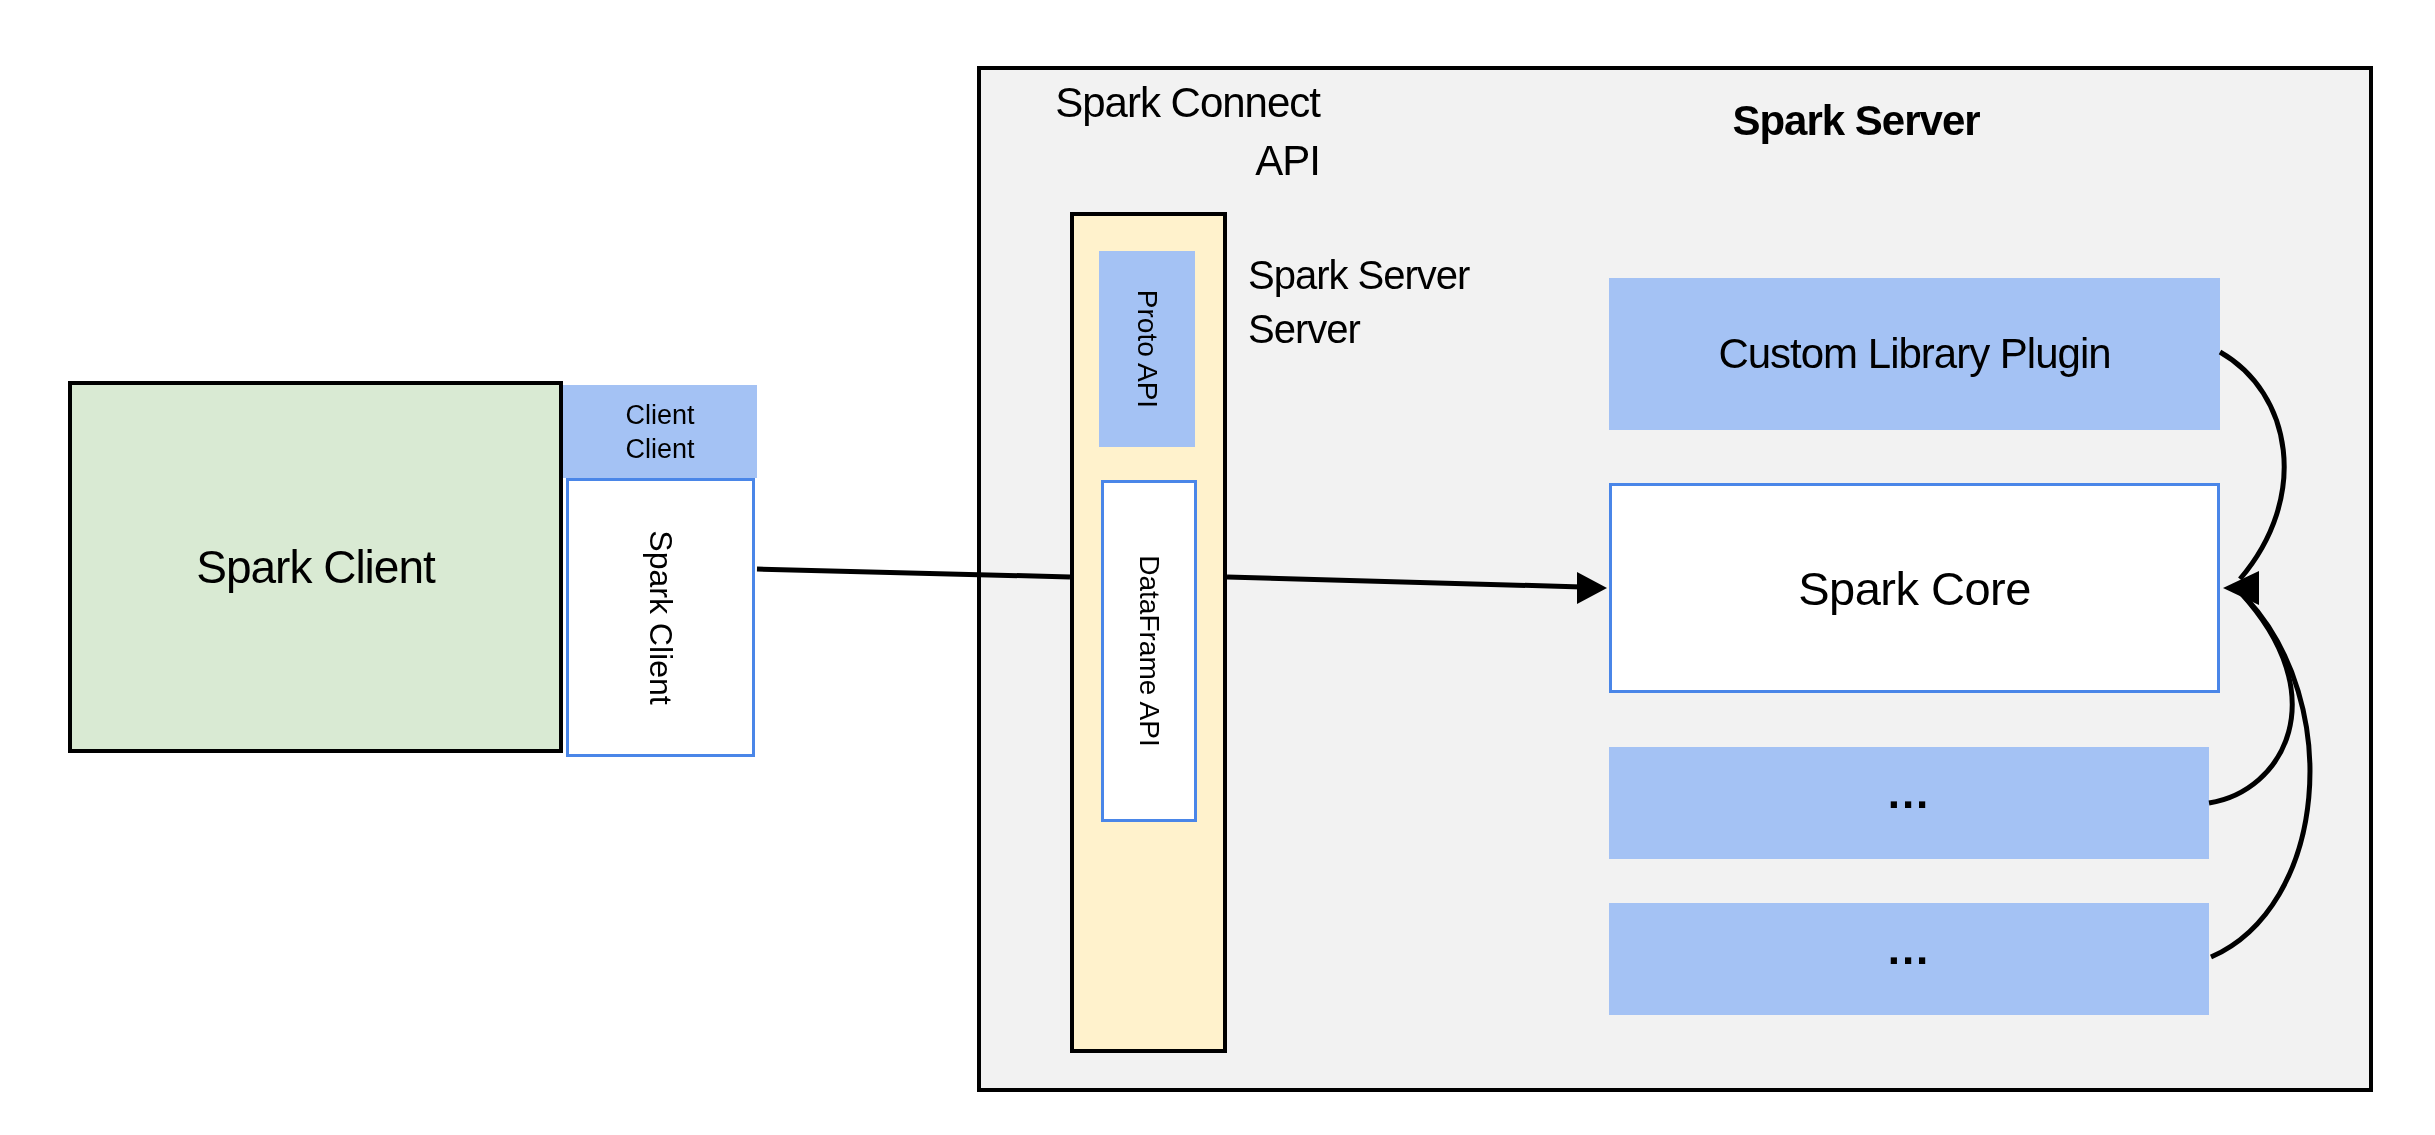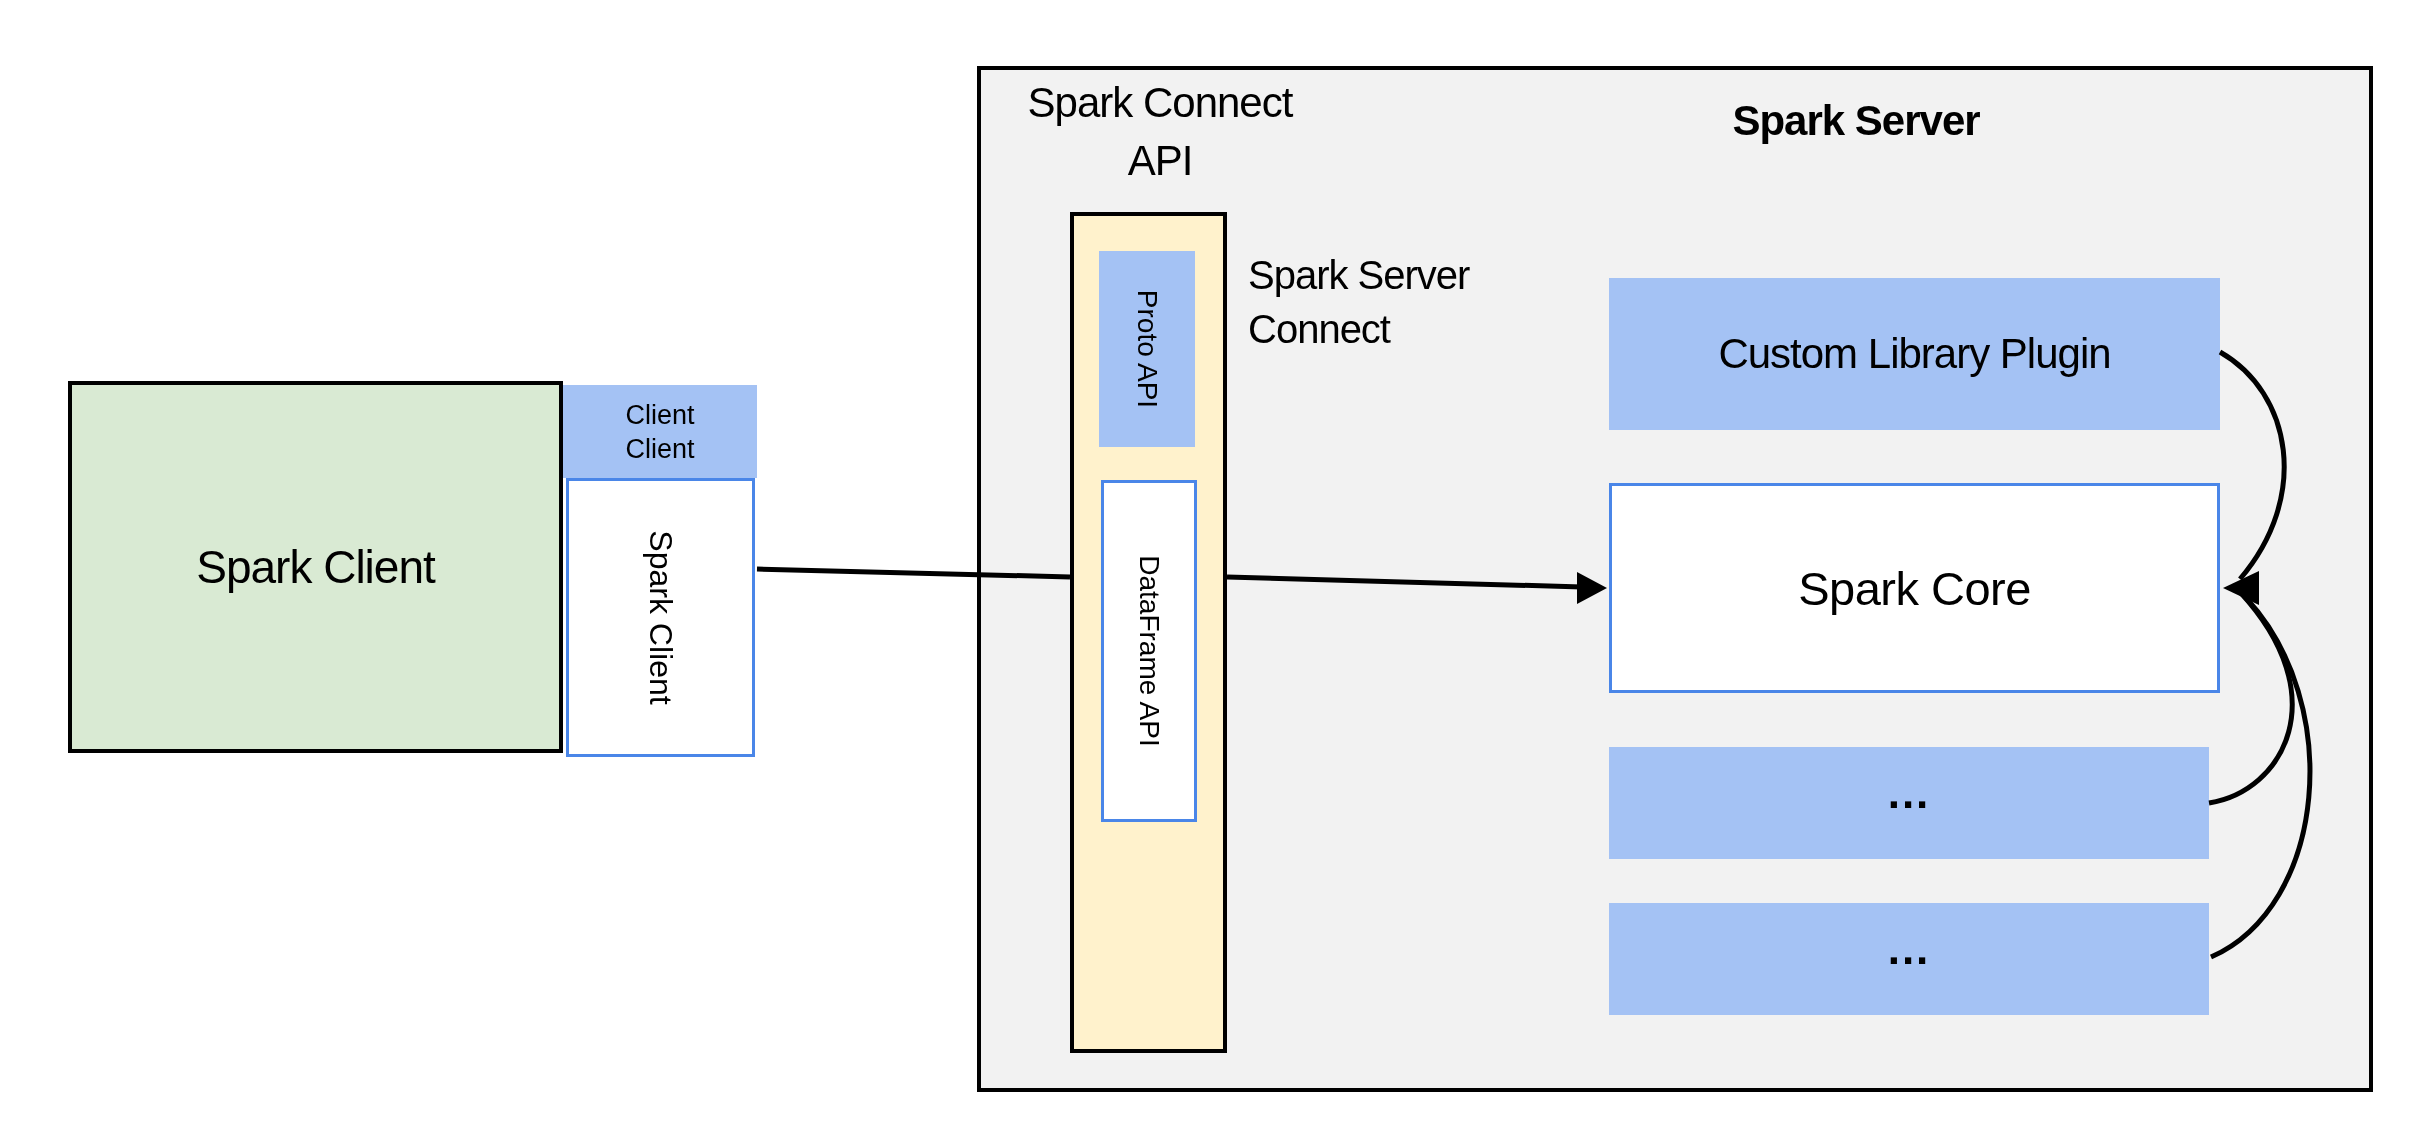--- a/index.html
+++ b/index.html
@@ -12,21 +12,21 @@
   #stage{position:relative;width:2435px;height:1135px;background:#ffffff;overflow:hidden;}
   .abs{position:absolute;}
   .flexc{display:flex;align-items:center;justify-content:center;}
   .flexcol{display:flex;flex-direction:column;align-items:center;justify-content:center;}
 
   
   .server-container{left:977px;top:66px;width:1396px;height:1026px;
     background:var(--gray_fill);border:4px solid var(--line_black);}
 
   
-  .connect-title{left:960px;top:74px;width:400px;text-align:center;
+  .connect-title{left:920px;top:74px;width:400px;text-align:right;
     font-size:42px;line-height:58px;letter-spacing:-1px;}
   .server-title{left:1656px;top:97px;width:400px;text-align:center;
     font-size:42px;line-height:48px;font-weight:700;letter-spacing:-1px;}
   .library-label{left:1248px;top:248px;font-size:40px;line-height:54px;letter-spacing:-1px;}
 
   
   .green-box{left:68px;top:381px;width:495px;height:372px;background:var(--green_fill);
     border:4px solid var(--line_black);font-size:46px;line-height:59px;text-align:center;letter-spacing:-1px;}
   .cp-box{left:563px;top:385px;width:194px;height:93px;background:var(--blue_fill);
     font-size:27px;line-height:34px;text-align:center;}
@@ -88,21 +88,21 @@
   <div class="abs flexc proto-box">
     <span class="vtext v28">Proto API</span>
   </div>
 
   <div class="abs flexc df-box">
     <span class="vtext v28">DataFrame API</span>
   </div>
 
   <div class="abs library-label">
     <span style="display:block">Spark Server</span>
-    <span style="display:block">Connect</span>
+    <span style="display:block">Server</span>
   </div>
 
   <div class="abs flexc core-box">
     <span>Spark Core</span>
   </div>
 
   <div class="abs flexc plugin-box">
     <span>Custom Library Plugin</span>
   </div>
 

